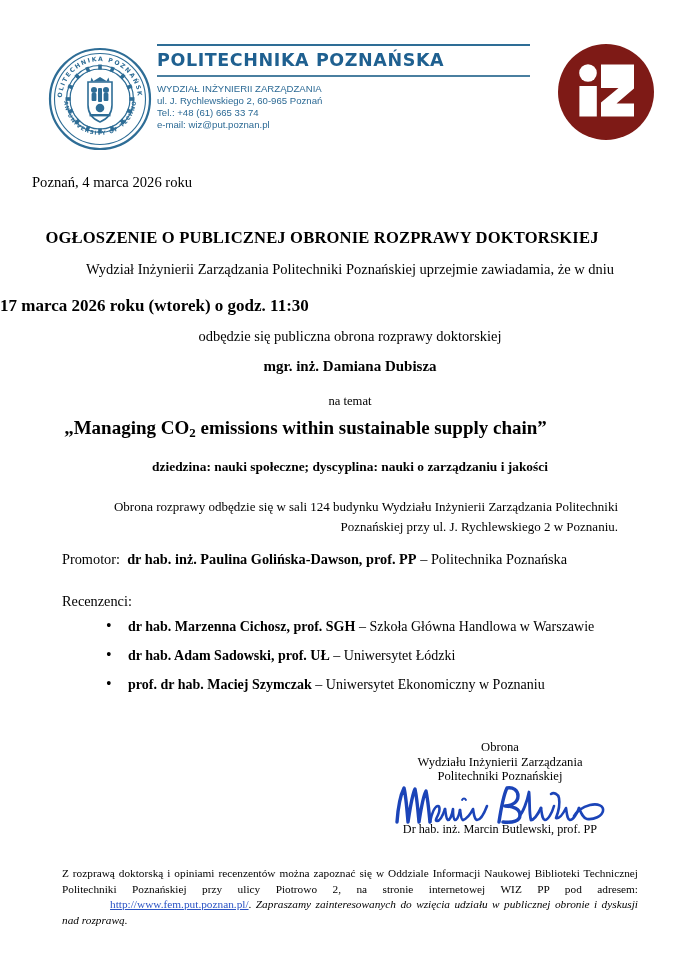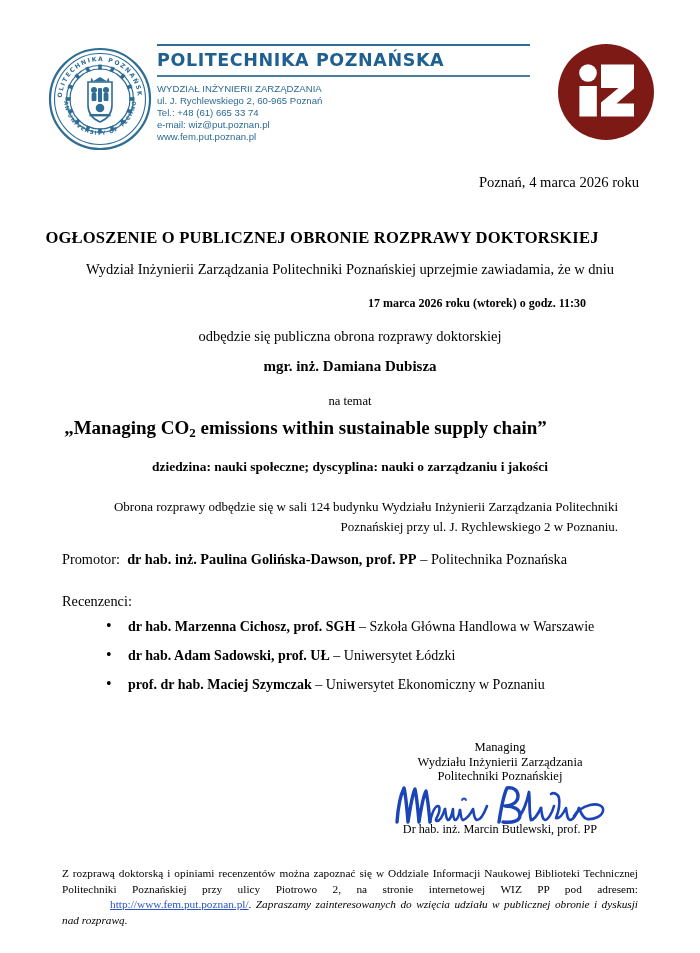--- a/index.html
+++ b/index.html
@@ -78,22 +78,23 @@
     position: absolute;
     left: 0;
     top: 0;
     width: 700px;
   }
   .date-line {
     position: absolute;
     top: 174px;
     left: 0;
     width: 639px;
-    text-align: right;
+    text-align: left;
     font-size: 14.6px;
+    padding-left: 32px;
   }
   .doc-title {
     position: absolute;
     top: 228px;
     left: 0;
     width: 644px;
     text-align: center;
     font-weight: bold;
     font-size: 16.6px;
     letter-spacing: 0.15px;
@@ -102,23 +103,23 @@
     position: absolute;
     top: 261px;
     left: 0; width: 700px;
     text-align: center;
     font-size: 14.5px;
   }
   .line-datetime {
     position: absolute;
     top: 296px;
     left: 0; width: 586px;
-    text-align: right;
-    font-weight: bold;
-    font-size: 12px;
+    text-align: left;
+    font-weight: bold;
+    font-size: 17px;
   }
   .line-defense {
     position: absolute;
     top: 328px;
     left: 0; width: 700px;
     text-align: center;
     font-size: 14.5px;
   }
   .candidate {
     position: absolute;
@@ -337,21 +338,20 @@
 
   <div class="header-text">
     <div class="rule-top"></div>
     <div class="uni-name">POLITECHNIKA POZNAŃSKA</div>
     <div class="rule-bottom"></div>
     <div class="contact">
       <div>WYDZIAŁ INŻYNIERII ZARZĄDZANIA</div>
       <div>ul. J. Rychlewskiego 2, 60-965 Poznań</div>
       <div>Tel.: +48 (61) 665 33 74</div>
       <div>e-mail: wiz@put.poznan.pl</div>
-      <div>www.fem.put.poznan.pl</div>
     </div>
   </div>
 </div>
 
 <div class="iz-logo">
   <svg width="96" height="96" viewBox="0 0 96 96" aria-hidden="true">
     <g fill="#ffffff">
       <circle cx="30" cy="29" r="8.8"></circle>
       <rect x="21.4" y="42" width="17.4" height="30.5"></rect>
       <path d="M 43 20.5 L 76 20.5 L 76 33.5 L 61.5 33.5 L 76 33.5 L 76 44.5 L 58.5 59.5 L 76 59.5 L 76 72.5 L 43 72.5 L 43 58.5 L 60.5 44.0 L 43 44.0 Z"></path>
@@ -385,21 +385,21 @@
 
   <div class="reviewers-label">Recenzenci:</div>
 
   <ul class="reviewers-list">
     <li><span class="bullet">•</span><b>dr hab. Marzenna Cichosz, prof. SGH</b> <span>– Szkoła Główna Handlowa w Warszawie</span></li>
     <li><span class="bullet">•</span><b>dr hab. Adam Sadowski, prof. UŁ</b> <span>– Uniwersytet Łódzki</span></li>
     <li><span class="bullet">•</span><b>prof. dr hab. Maciej Szymczak</b> <span>– Uniwersytet Ekonomiczny w Poznaniu</span></li>
   </ul>
 
   <div class="sign-block">
-    <div class="sline">Managing</div>
+    <div class="sline">Obrona</div>
     <div class="sline">Wydziału Inżynierii Zarządzania</div>
     <div class="sline">Politechniki Poznańskiej</div>
 
     <svg class="signature-svg" width="218" height="44" viewBox="0 0 218 44" aria-hidden="true">
       <g fill="none" stroke="#1B44B8" stroke-linecap="round" stroke-linejoin="round">
         <path d="M6 40 C 7 26, 10 12, 13 6 C 15 14, 16 28, 17 40 C 19 27, 21 13, 24 7 C 26 16, 27 29, 28 40
                  C 30 27, 32 14, 35 9 C 37 18, 38 30, 39 40" stroke-width="3.4"></path>
         <path d="M39 40 C 41 31, 44 24, 47 24 C 49 24, 49 29, 47 33 C 45 37, 44 39, 46 39 C 49 39, 52 33, 54 27" stroke-width="2.6"></path>
         <path d="M54 27 C 55 32, 55 37, 57 38 C 59 38, 61 33, 62 27 C 62 32, 62 37, 64 38 C 66 38, 68 33, 69 28" stroke-width="2.6"></path>
         <path d="M69 28 C 70 33, 70 38, 72 38" stroke-width="2.6"></path>

